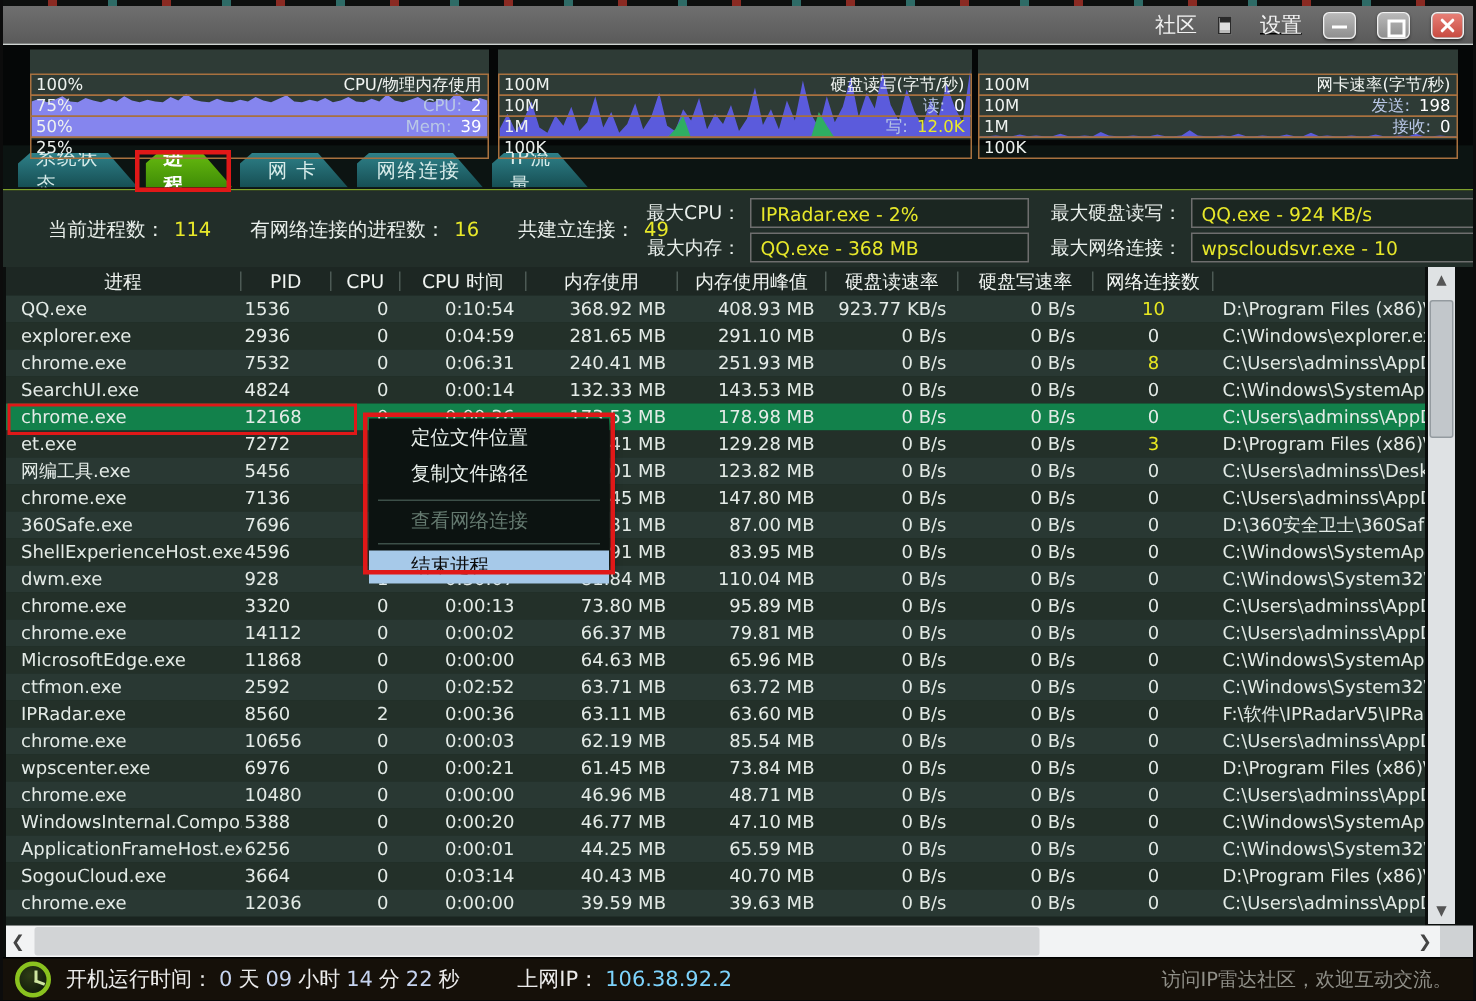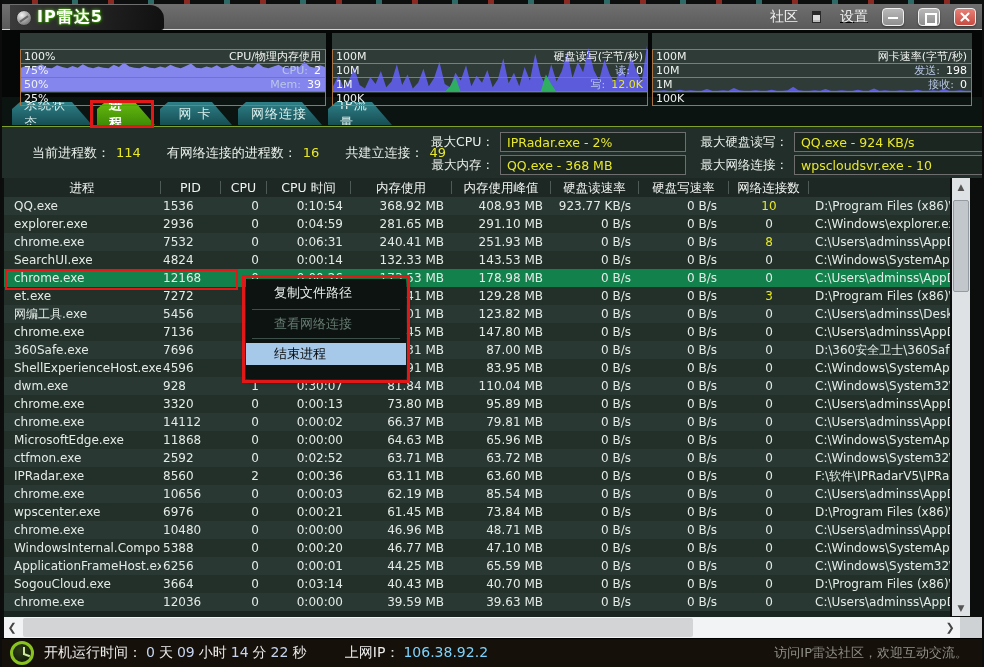--- a/index.html
+++ b/index.html
@@ -112,24 +112,20 @@
   #rb-row{left:3px;top:269px;width:233px;height:21px;border-width:2px;}
   #rb-menu{left:240px;top:275px;width:168px;height:108px;}
 </style>
 </head>
 <body>
 
 <div id="win">
   <div id="topstrip"></div>
 
   <div id="titlebar">
-    <div id="logo">
-      <span class="radar-ic"></span>
-      <span id="logo-title">IP雷达5</span>
-    </div>
     <div id="tb-right">
       <span class="tb-link">社区</span>
       <span id="settings-wrap">
         <span class="settings-ic"></span>
         <span class="tb-link">设置</span>
       </span>
       <span class="winbtn min"></span>
       <span class="winbtn max"></span>
       <span class="winbtn close"></span>
     </div>
@@ -531,20 +527,21 @@
     <div class="vbtn" style="bottom:0">▼</div>
   </div>
   <div id="hscroll">
     <div class="hbtn" style="left:0">❮</div>
     <div id="hthumb"></div>
     <div class="hbtn" style="right:2px">❯</div>
   </div>
   <div id="corner"></div>
 
   <div id="ctxmenu">
+      <div class="mi">定位文件位置</div>
       <div class="mi">复制文件路径</div>
       <div class="msep"></div>
       <div class="mi disabled">查看网络连接</div>
       <div class="msep"></div>
       <div class="mi hl">结束进程</div>
     </div>
   <div class="redbox" id="rb-tab"></div>
   <div class="redbox" id="rb-row"></div>
   <div class="redbox" id="rb-menu"></div>
 

